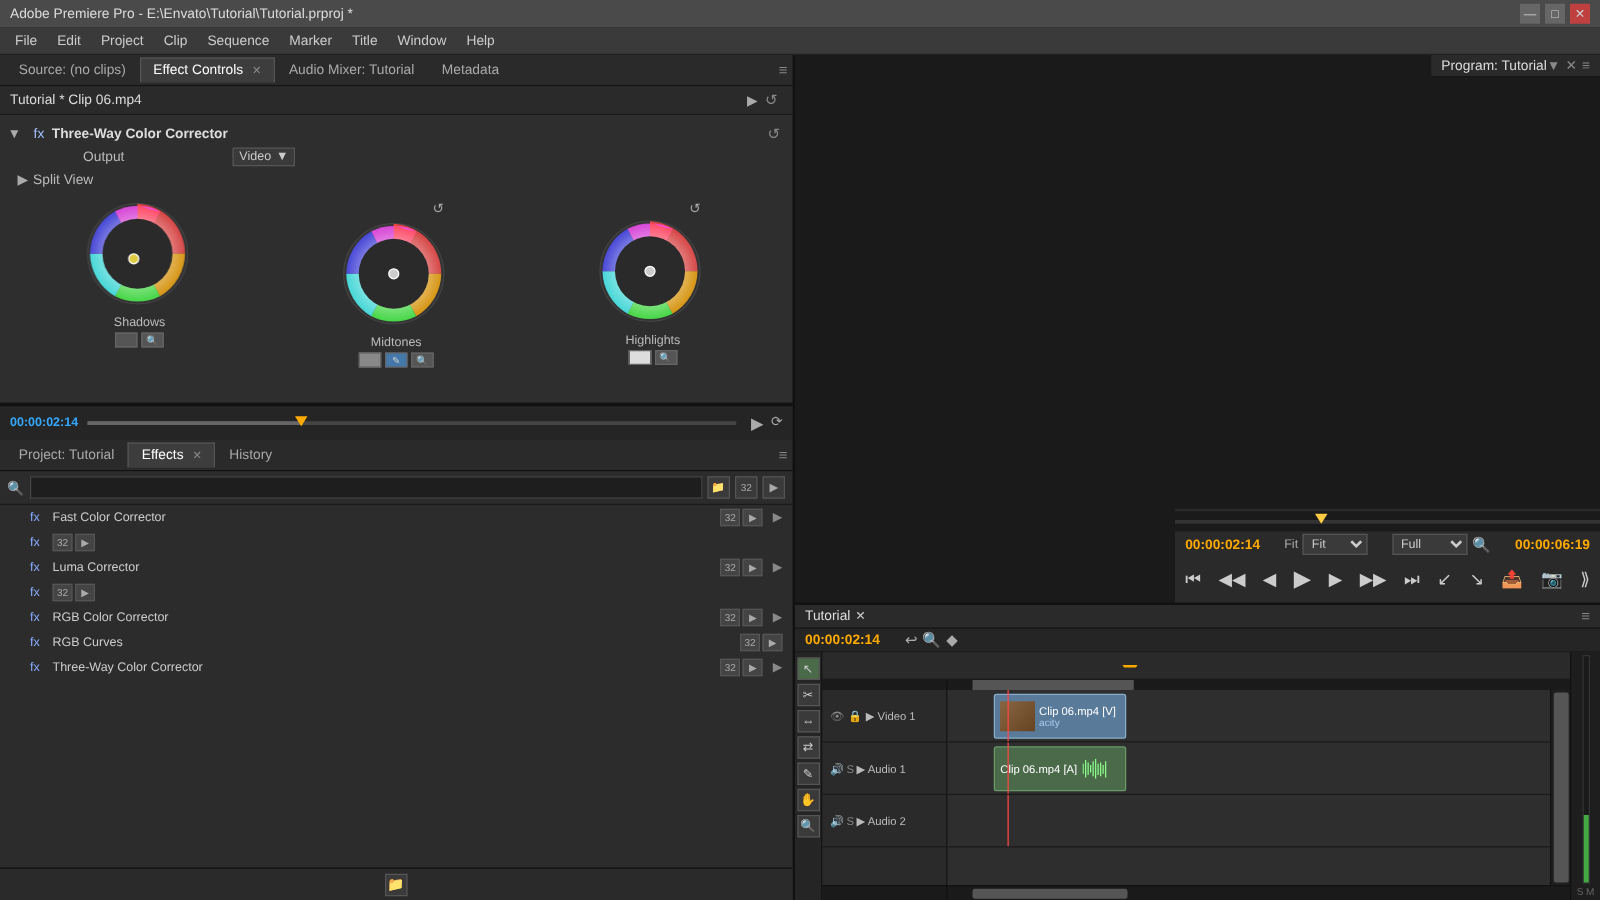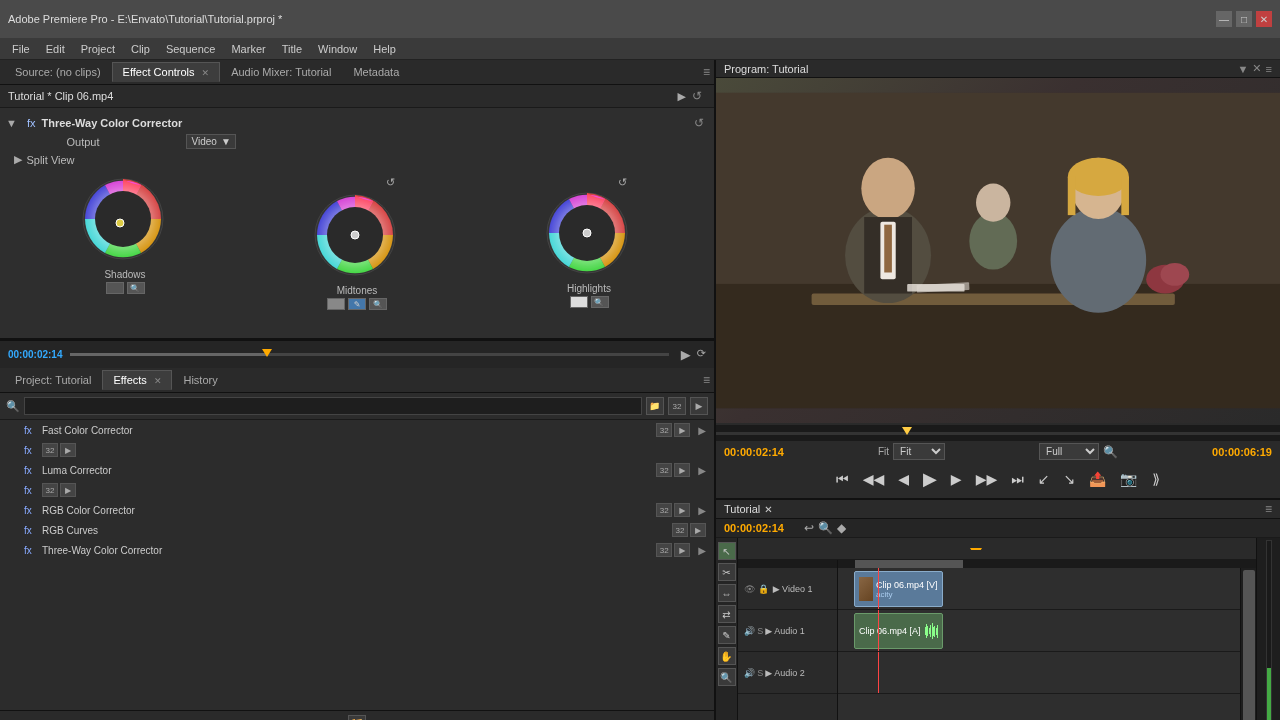--- a/index.html
+++ b/index.html
@@ -1,33 +1,33 @@
 <!DOCTYPE html>
 <html><head>
   <meta charset="utf-8">
   <style>
     * { box-sizing: border-box; margin: 0; padding: 0; }
     body { background: #1a1a1a; color: #ccc; font-family: Arial, sans-serif; font-size: 11px; width: 1280px; height: 720px; overflow: hidden; }
     
     
-    #titlebar { background: #4a4a4a; height: 38px; display: flex; align-items: center; padding: 0 8px; justify-content: space-between; }
+    #titlebar { background: #4a4a4a; height: 22px; display: flex; align-items: center; padding: 0 8px; justify-content: space-between; }
     #titlebar .title { font-size: 11px; color: #ddd; }
     #titlebar .controls { display: flex; gap: 4px; }
     #titlebar .win-btn { width: 16px; height: 16px; display: flex; align-items: center; justify-content: center; font-size: 10px; cursor: pointer; color: #ccc; background: #666; }
     #titlebar .win-btn.close { background: #c04040; }
     
     
     #menubar { background: #3a3a3a; height: 22px; display: flex; align-items: center; padding: 0 4px; border-bottom: 1px solid #222; }
     #menubar span { padding: 2px 8px; cursor: pointer; font-size: 11px; color: #ccc; }
     
     
     #main { display: flex; height: calc(720px - 44px); }
     
     
-    #left-panel { width: 716px; display: flex; flex-direction: column; border-right: 2px solid #111; }
+    #left-panel { width: 636px; display: flex; flex-direction: column; border-right: 2px solid #111; }
     
     
     #top-left { height: 280px; display: flex; flex-direction: column; border-bottom: 2px solid #111; }
     #top-left-tabs { background: #2a2a2a; display: flex; align-items: center; padding: 2px 4px; border-bottom: 1px solid #111; }
     .tab { padding: 3px 10px; font-size: 11px; cursor: pointer; color: #aaa; border: 1px solid transparent; }
     .tab.active { background: #3d3d3d; color: #fff; border-color: #555 #555 #3d3d3d #555; }
     .tab-close { font-size: 9px; margin-left: 4px; color: #888; }
     
     
     #effect-controls { background: #2e2e2e; flex: 1; overflow: hidden; }
@@ -79,21 +79,21 @@
     .effect-item { display: flex; align-items: center; padding: 3px 8px 3px 24px; cursor: pointer; gap: 6px; }
     .effect-icon { color: #88aaff; font-size: 10px; width: 12px; }
     .effect-name { font-size: 10px; color: #ccc; flex: 1; }
     .effect-btns { display: flex; gap: 2px; }
     .eff-btn { width: 16px; height: 14px; background: #444; border: 1px solid #555; cursor: pointer; font-size: 8px; display: flex; align-items: center; justify-content: center; color: #aaa; }
     
     
     #right-panel { flex: 1; display: flex; flex-direction: column; }
     
     
-    #program-monitor { height: 440px; background: #1a1a1a; display: flex; flex-direction: column; border-bottom: 2px solid #111; }
+    #program-monitor { height: 440px; background: #1a1a1a; display: flex; flex-direction: column; border-bottom: 2px solid #111; align-items: flex-end; }
     #program-header { background: #2a2a2a; display: flex; align-items: center; padding: 2px 8px; border-bottom: 1px solid #111; }
     #program-title { font-size: 11px; color: #ddd; }
     #program-preview { flex: 1; background: #000; position: relative; overflow: hidden; }
     
     
     .video-frame { width: 100%; height: 100%; background: #2a2a2a; position: relative; overflow: hidden; }
     .vf-bg { position: absolute; inset: 0; background: linear-gradient(135deg, #4a4a3a 0%, #3a3030 40%, #2a2a2a 100%); }
     
     #program-controls-bar { background: #2a2a2a; padding: 2px 0; }
     #prog-time-row { display: flex; align-items: center; padding: 2px 8px; justify-content: space-between; }
@@ -106,21 +106,21 @@
     #timeline-header { background: #2a2a2a; display: flex; align-items: center; padding: 2px 8px; border-bottom: 1px solid #111; }
     #timeline-tab { font-size: 11px; color: #ddd; }
     
     #timeline-ruler { background: #2a2a2a; height: 24px; display: flex; align-items: center; border-bottom: 1px solid #1a1a1a; padding-left: 100px; }
     
     #timeline-tracks { flex: 1; display: flex; }
     #track-labels { width: 100px; background: #2a2a2a; border-right: 1px solid #111; }
     .track-label { height: 36px; border-bottom: 1px solid #1a1a1a; padding: 4px 6px; display: flex; align-items: center; font-size: 10px; color: #bbb; }
     #track-content { flex: 1; background: #2e2e2e; position: relative; overflow: hidden; }
     .track-row { height: 36px; border-bottom: 1px solid #1a1a1a; position: relative; }
-    .clip-block { position: absolute; height: 30px; top: 3px; background: #5a7a9a; border: 1px solid #8aacca; border-radius: 2px; display: flex; align-items: center; padding: 0 4px; overflow: hidden; cursor: pointer; }
+    .clip-block { position: absolute; height: 30px; top: 3px; background: #5a7a9a; border: 1px solid #8aacca; border-radius: 2px; display: flex; align-items: center; padding: 0 4px; overflow: hidden; cursor: pointer; margin-left: 18px; }
     .clip-block.audio { background: #4a6a4a; border-color: #6a9a6a; align-items: center; }
     .clip-name { font-size: 9px; color: #fff; white-space: nowrap; overflow: hidden; text-overflow: ellipsis; }
     .clip-thumbnail { width: 28px; height: 24px; background: linear-gradient(135deg, #886644, #664422); margin-right: 3px; }
     
     
     ::-webkit-scrollbar { width: 8px; height: 8px; }
     ::-webkit-scrollbar-track { background: #1e1e1e; }
     ::-webkit-scrollbar-thumb { background: #555; border-radius: 2px; }
     
     .panel-menu-icon { color: #888; cursor: pointer; font-size: 12px; margin-left: auto; }

